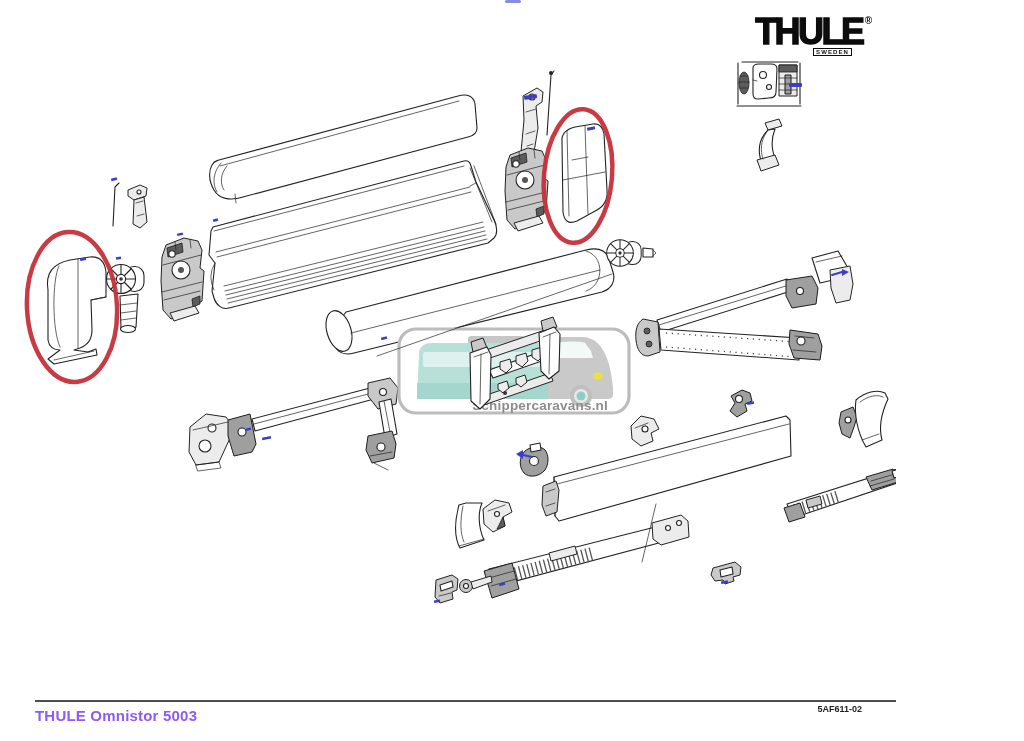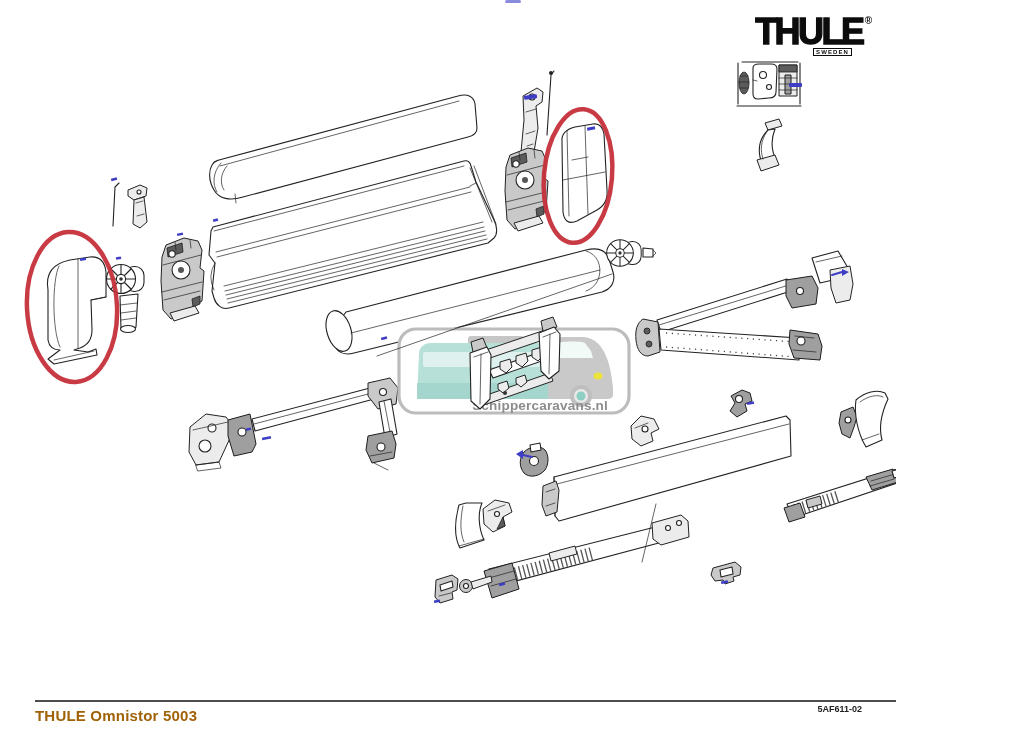--- a/index.html
+++ b/index.html
@@ -11,21 +11,21 @@
   .logo{position:absolute;top:14px;right:26px;text-align:right;color:#0c0c0c;}
   .logo-text{display:inline-block;font-family:"Liberation Sans",sans-serif;font-weight:700;
              font-size:36px;line-height:36px;letter-spacing:-2.5px;-webkit-text-stroke:1.3px #0c0c0c;}
   .logo-reg{font-size:10px;font-weight:700;vertical-align:top;position:relative;top:1px;left:2px;}
   .logo-sweden{position:absolute;right:18px;top:34px;font-size:6px;font-weight:700;
                letter-spacing:1.1px;border:1px solid #0c0c0c;padding:0 2px;background:#fff;}
 
   
   .footer-rule{position:absolute;left:35px;top:700px;width:955px;height:2px;background:#4d4d4d;}
   .footer-title{position:absolute;left:35px;top:707px;font-size:15px;font-weight:700;
-                color:#a16207;letter-spacing:.2px;}
+                color:#8b5cf6;letter-spacing:.2px;}
   .footer-code{position:absolute;right:34px;top:704px;font-size:9px;font-weight:700;color:#222;}
 
   
   .ln{fill:none;stroke:#232323;stroke-width:1.1;stroke-linejoin:round;stroke-linecap:round}
   .thin{stroke-width:.7}
   .fw{fill:#ffffff;stroke:#232323;stroke-width:1.1;stroke-linejoin:round}
   .fl{fill:#ececec;stroke:#232323;stroke-width:1;stroke-linejoin:round}
   .fm{fill:#c9c9c9;stroke:#232323;stroke-width:1;stroke-linejoin:round}
   .fd{fill:#9f9f9f;stroke:#1d1d1d;stroke-width:1;stroke-linejoin:round}
   .fk{fill:#5c5c5c;stroke:#1d1d1d;stroke-width:.8;stroke-linejoin:round}

